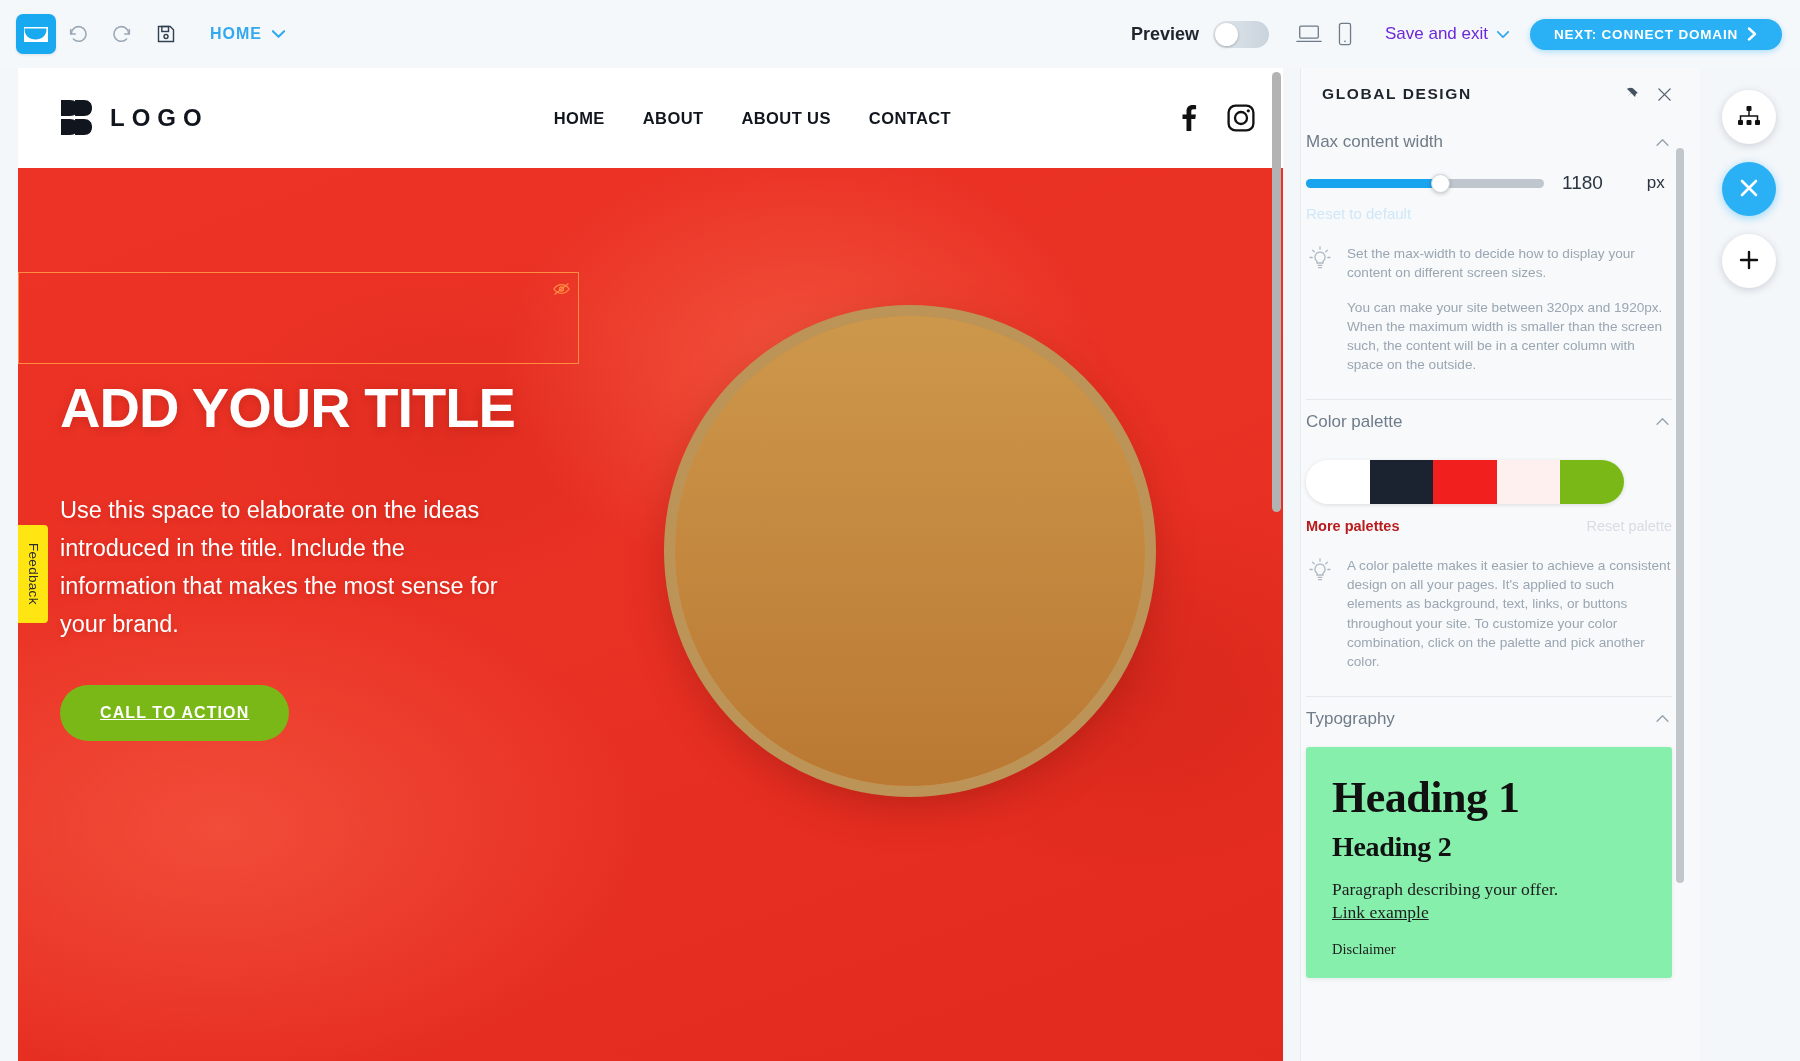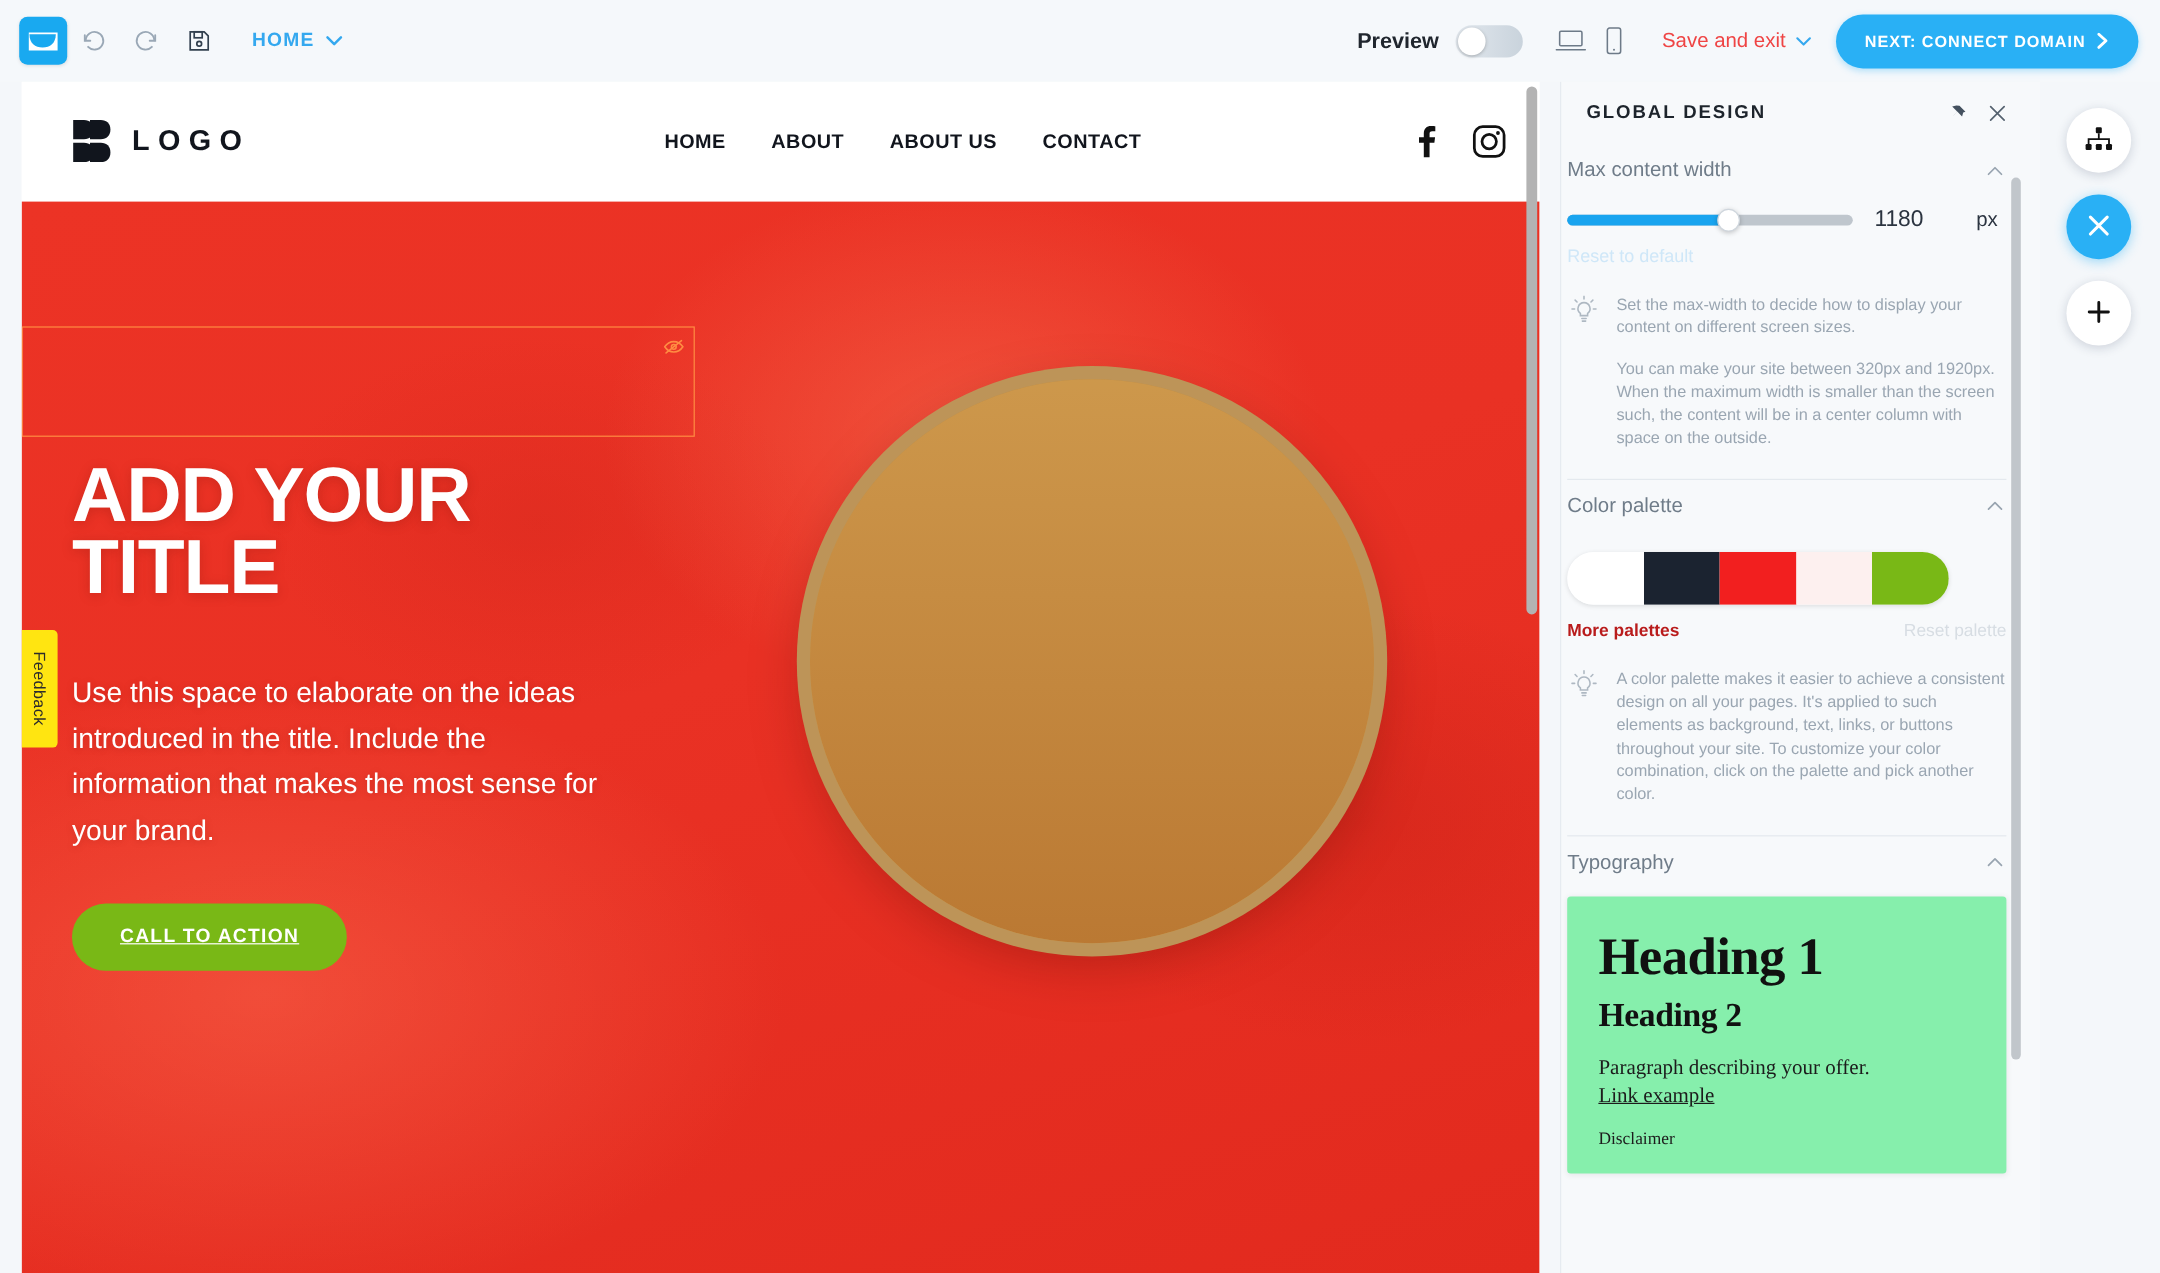--- a/index.html
+++ b/index.html
@@ -59,26 +59,26 @@
     background: #fff; box-shadow: 0 1px 3px rgba(0,0,0,.25);
   }
   .dev-btn {
     width: 36px; height: 40px; display: flex;
     align-items: center; justify-content: center; cursor: pointer;
   }
   .save-exit {
     display: flex; align-items: center; gap: 8px;
     margin-left: 22px; margin-right: 20px; cursor: pointer;
   }
-  .save-exit-label { color: #ef4444; font-size: 17px; font-weight: normal; }
+  .save-exit-label { color: #6d28d9; font-size: 17px; font-weight: normal; }
   .next-btn {
     background: #29b0f5; color: #fff;
     font-size: 13.5px; font-weight: bold; letter-spacing: .8px;
     border: none; border-radius: 23px;
-    height: 45px; padding: 0 24px;
+    height: 31px; padding: 0 24px;
     display: flex; align-items: center; gap: 9px;
     cursor: pointer;
     box-shadow: 0 2px 6px rgba(41,176,245,.35);
   }
 
   
   .canvas-wrap {
     position: absolute; top: 68px; left: 18px;
     width: 1265px; height: 993px;
     background: #fff;
@@ -126,21 +126,21 @@
   }
   .sel-eye {
     position: absolute; right: 8px; top: 7px;
     width: 18px; height: 18px;
     display: flex; align-items: center; justify-content: center;
     cursor: pointer;
   }
   .hero-inner { position: relative; padding: 0 0 0 42px; }
   .hero-title {
     margin-top: 214px;
-    font-size: 64px; line-height: .94;
+    font-size: 56px; line-height: .94;
     font-weight: bold; color: #fff;
     letter-spacing: -1px;
     font-stretch: condensed;
     text-shadow: 0 2px 10px rgba(130,20,10,.28);
     max-width: 480px;
   }
   .hero-sub {
     margin-top: 56px;
     font-size: 23.5px; line-height: 1.62;
     color: #fff; max-width: 440px;

